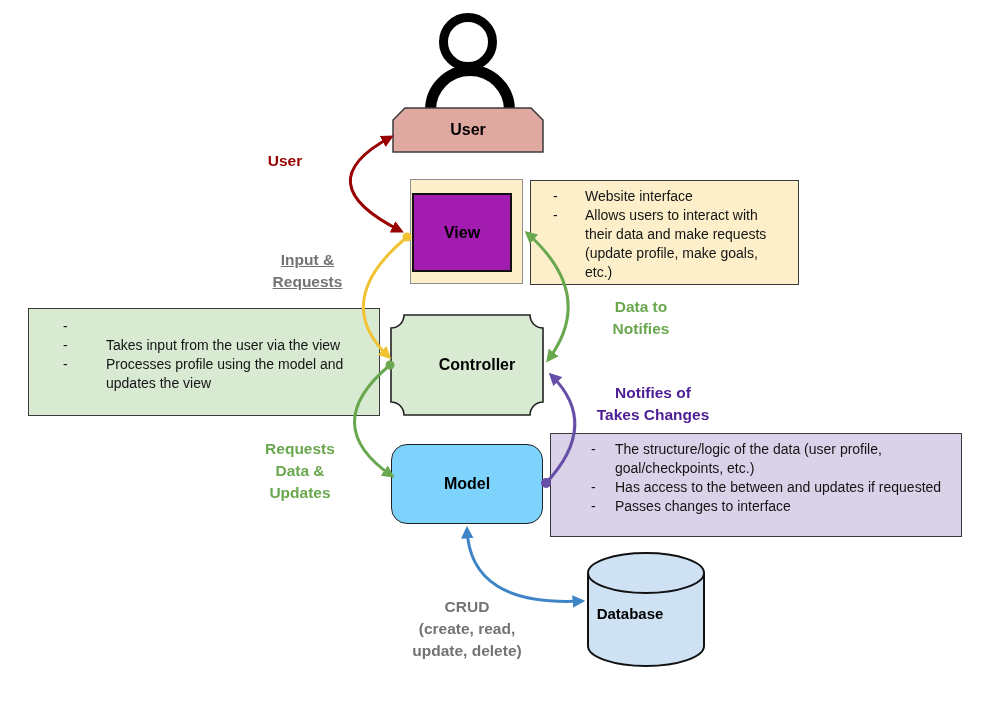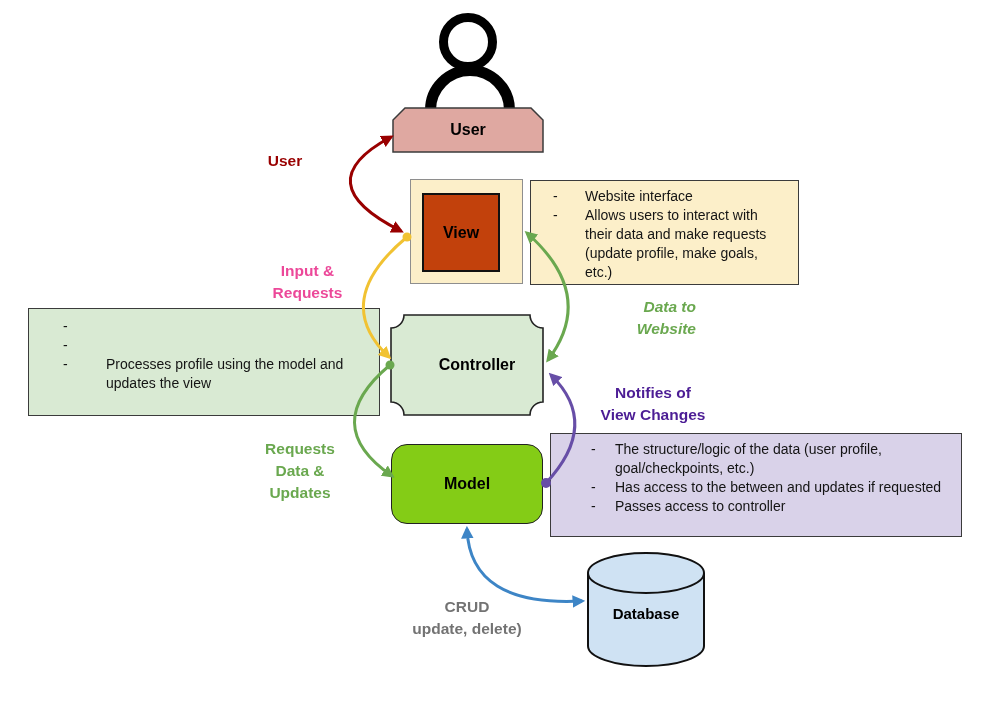--- a/index.html
+++ b/index.html
@@ -8,40 +8,40 @@
     font-family:"Liberation Sans",sans-serif;
   }
   svg.layer{position:absolute;left:0;top:0;pointer-events:none;}
   #bg-layer{z-index:1;}
   #arrow-layer{z-index:4;}
   .abs{position:absolute;box-sizing:border-box;}
   .node-label{display:flex;align-items:center;justify-content:center;
     font-weight:bold;font-size:16px;color:#000;z-index:3;}
   .box{z-index:2;}
   .view-outer{left:410px;top:179px;width:113px;height:105px;background:#FCEFC9;border:1px solid #8e8e8e;}
-  .view-inner{left:422px;top:193px;width:78px;height:79px;background:#c2410c;border:2.5px solid #111;z-index:3;}
-  .model-box{left:391px;top:444px;width:152px;height:80px;background:#84cc16;border:1.6px solid #222;border-radius:16px;}
+  .view-inner{left:412px;top:193px;width:100px;height:79px;background:#a21caf;border:2.5px solid #111;z-index:3;}
+  .model-box{left:391px;top:444px;width:152px;height:80px;background:#7dd3fc;border:1.6px solid #222;border-radius:16px;}
   .note{z-index:2;border:1px solid #3b3b3b;font-size:14px;line-height:19px;color:#141414;}
   .note-view{left:530px;top:180px;width:269px;height:105px;background:#FCEFC9;padding:6px 26px 4px 22px;}
   .note-view .brow{grid-template-columns:32px 1fr;}
   .note-controller{left:28px;top:308px;width:352px;height:108px;background:#D9EAD3;padding:8px 23px 6px 34px;}
   .note-controller .brow{grid-template-columns:43px 1fr;}
   .note-model{left:550px;top:433px;width:412px;height:104px;background:#D9D2E9;padding:6px 12px 4px 40px;}
   .note-model .brow{grid-template-columns:24px 1fr;}
   .brow{display:grid;}
   .edge-label{z-index:3;font-weight:bold;font-size:15.5px;line-height:22px;text-align:center;}
   .lbl-user-interaction{left:220px;top:150px;width:130px;color:#990000;}
-  .lbl-input-requests{left:250px;top:260px;width:115px;color:#ec4899;}
-  .lbl-data-to-display{left:586px;top:296px;width:110px;color:#6AA84F;text-align:right;font-style:italic;}
+  .lbl-input-requests{left:250px;top:249px;width:115px;color:#737373;text-decoration:underline;}
+  .lbl-data-to-display{left:586px;top:296px;width:110px;color:#6AA84F;text-align:center;}
   .lbl-notifies{left:578px;top:382px;width:150px;color:#4c1d95;}
   .lbl-requests-data{left:245px;top:438px;width:110px;color:#6AA84F;}
   .lbl-crud{left:393px;top:596px;width:148px;color:#737373;}
   .lbl-user{left:393px;top:108px;width:150px;height:44px;}
   .lbl-controller{left:391px;top:315px;width:152px;height:100px;padding-left:20px;}
-  .lbl-database{left:588px;top:597px;width:116px;height:32px;font-size:15px;}
+  .lbl-database{left:572px;top:597px;width:116px;height:32px;font-size:15px;}
 </style>
 </head>
 <body>
 
 <div id="canvas">
 
   <svg id="bg-layer" class="layer" width="987" height="701" viewBox="0 0 987 701">
     <g>
       <circle cx="468" cy="42" r="24.5" fill="none" stroke="#000" stroke-width="9"></circle>
       <path d="M 430.5 110 A 39.5 39.5 0 0 1 509.5 110" fill="none" stroke="#000" stroke-width="11"></path>
@@ -82,64 +82,66 @@
       <span>Allows users to interact with their data and make requests (update profile, make goals, etc.)</span>
     </div>
   </div>
 
   <div class="abs note note-controller">
     <div class="brow">
       <span>-</span>
     </div>
     <div class="brow">
       <span>-</span>
+      <span>Takes input from the user via the view</span>
     </div>
     <div class="brow">
       <span>-</span>
       <span>Processes profile using the model and updates the view</span>
     </div>
   </div>
 
   <div class="abs note note-model">
     <div class="brow">
       <span>-</span>
       <span>The structure/logic of the data (user profile, goal/checkpoints, etc.)</span>
     </div>
     <div class="brow">
       <span>-</span>
       <span>Has access to the between and updates if requested</span>
     </div>
     <div class="brow">
       <span>-</span>
-      <span>Passes access to controller</span>
+      <span>Passes changes to interface</span>
     </div>
   </div>
 
   <div class="abs edge-label lbl-user-interaction">
     <div>User</div>
   </div>
   <div class="abs edge-label lbl-input-requests">
     <div>Input &amp;</div>
     <div>Requests</div>
   </div>
   <div class="abs edge-label lbl-data-to-display">
     <div>Data to</div>
-    <div>Website</div>
+    <div>Notifies</div>
   </div>
   <div class="abs edge-label lbl-notifies">
     <div>Notifies of</div>
-    <div>View Changes</div>
+    <div>Takes Changes</div>
   </div>
   <div class="abs edge-label lbl-requests-data">
     <div>Requests</div>
     <div>Data &amp;</div>
     <div>Updates</div>
   </div>
   <div class="abs edge-label lbl-crud">
     <div>CRUD</div>
+    <div>(create, read,</div>
     <div>update, delete)</div>
   </div>
 
   <svg id="arrow-layer" class="layer" width="987" height="701" viewBox="0 0 987 701">
     <defs>
       <marker id="ah-red" viewBox="0 0 10 10" refX="7.5" refY="5" markerWidth="4.2" markerHeight="4.2" orient="auto-start-reverse">
         <path d="M0 0 L10 5 L0 10 Z" fill="#990000"></path>
         </marker>
       <marker id="ah-yellow" viewBox="0 0 10 10" refX="7.5" refY="5" markerWidth="4.2" markerHeight="4.2" orient="auto-start-reverse">
         <path d="M0 0 L10 5 L0 10 Z" fill="#F1C232"></path>

